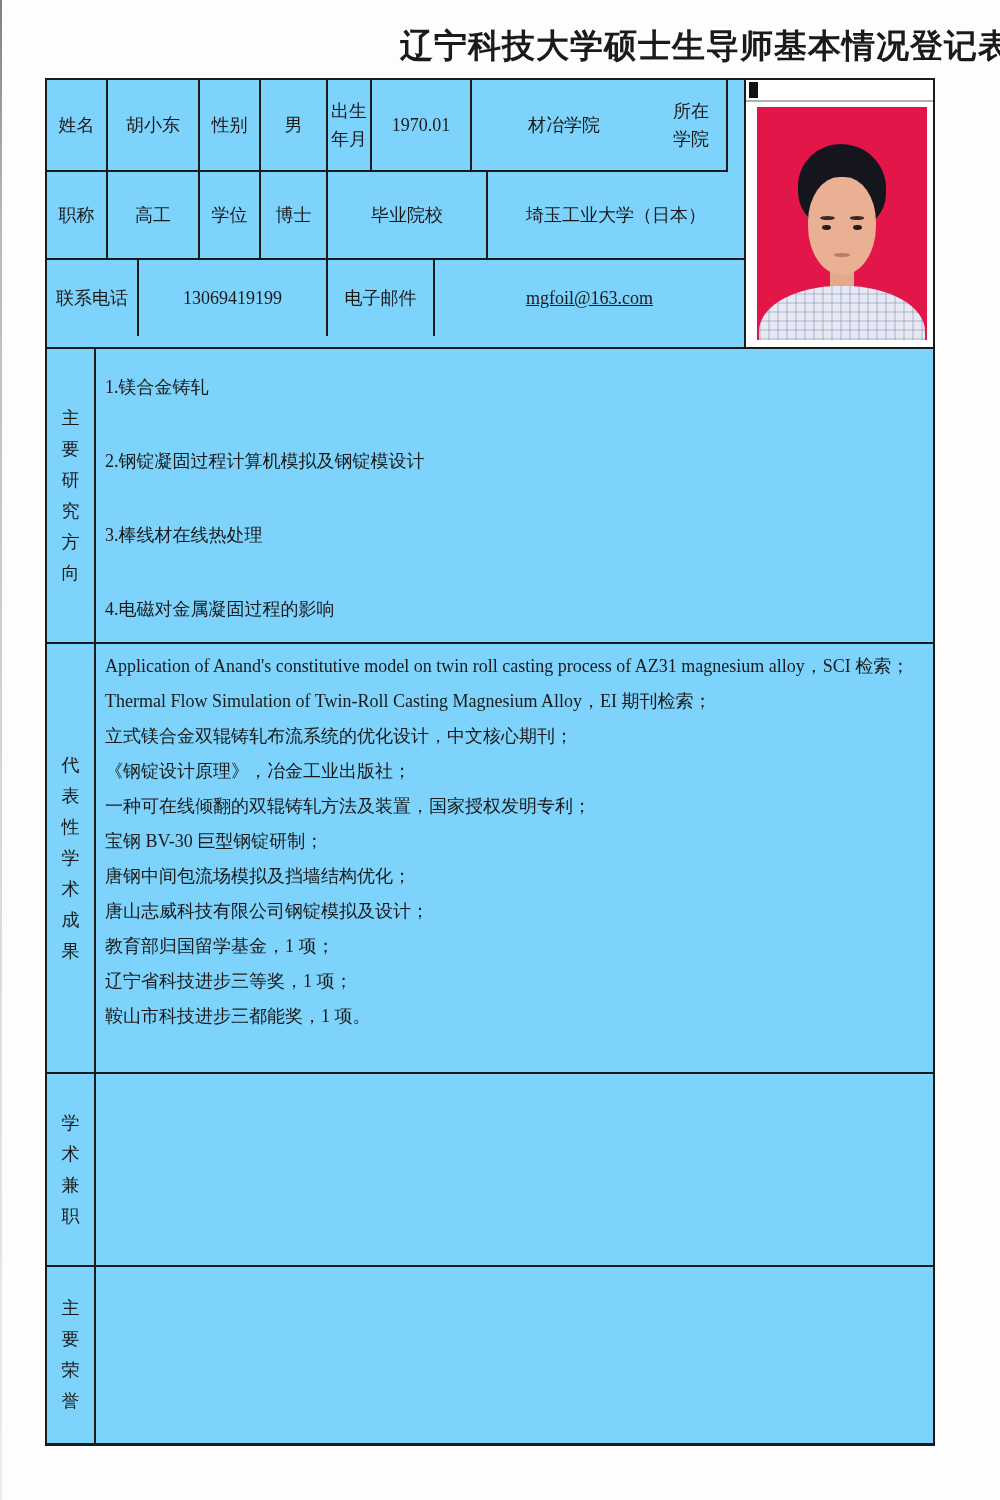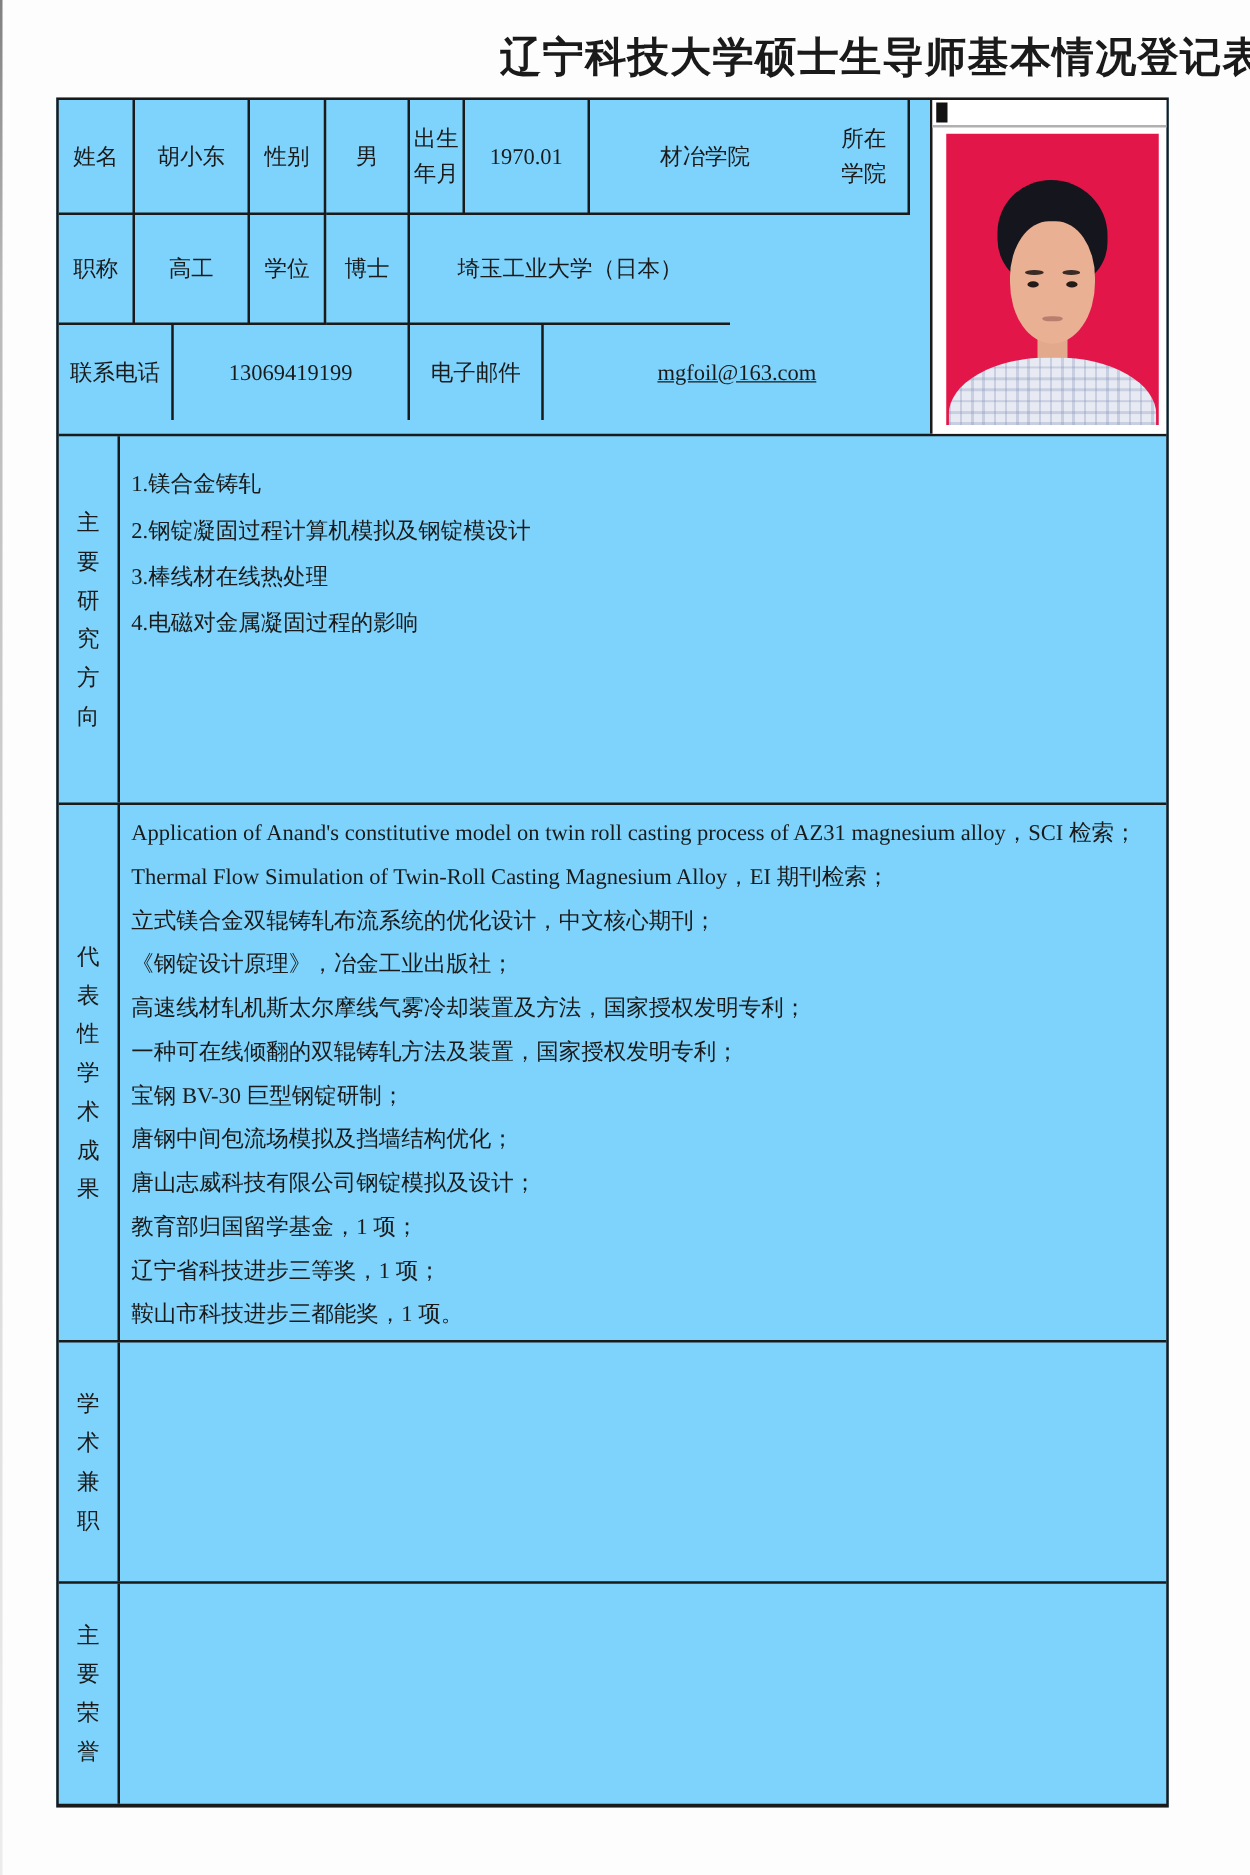--- a/index.html
+++ b/index.html
@@ -78,22 +78,22 @@
     display:flex;flex-direction:column;align-items:center;justify-content:center;
     font-size:18px;
   }
   .v-label div{line-height:31px;}
   .content{flex:1;box-sizing:border-box;}
   .sec-research{height:295px;}
   .sec-achv{height:430px;}
   .sec-parttime{height:193px;}
   .sec-honors{height:178px;}
   .research-content{
-    display:flex;flex-direction:column;justify-content:flex-start;
-    padding:20px 8px 4px 9px;font-size:18px;
+    display:flex;flex-direction:column;justify-content:space-between;
+    padding:20px 8px 14px 9px;font-size:18px;
   }
   .research-content .line{line-height:37px;}
   .achv-content{padding:5px 8px 0 9px;font-size:18px;}
   .achv-content .line{line-height:35px;white-space:nowrap;}
 </style>
 </head>
 <body>
 
 <div class="scan-edge"></div>
 
@@ -117,20 +117,21 @@
         <div class="cell w72">
             <span class="wrap2">所在学院</span>
           </div>
       </div>
 
       <div class="hrow row-b">
         <div class="cell w61">职称</div>
         <div class="cell w92">高工</div>
         <div class="cell w61">学位</div>
         <div class="cell w67">博士</div>
+        <div class="cell w160">毕业院校</div>
         <div class="cell w256 last">埼玉工业大学（日本）</div>
       </div>
 
       <div class="hrow row-c">
         <div class="cell w92">联系电话</div>
         <div class="cell w189">13069419199</div>
         <div class="cell w107">电子邮件</div>
         <div class="cell w309 last">
             <span class="email-link">mgfoil@163.com</span>
           </div>
@@ -182,21 +183,20 @@
         <div>学</div>
         <div>术</div>
         <div>成</div>
         <div>果</div>
       </div>
     <div class="content achv-content">
         <div class="line">Application of Anand's constitutive model on twin roll casting process of AZ31 magnesium alloy，SCI 检索；</div>
         <div class="line">Thermal Flow Simulation of Twin-Roll Casting Magnesium Alloy，EI 期刊检索；</div>
         <div class="line">立式镁合金双辊铸轧布流系统的优化设计，中文核心期刊；</div>
         <div class="line">《钢锭设计原理》，冶金工业出版社；</div>
-        <div class="line">高速线材轧机斯太尔摩线气雾冷却装置及方法，国家授权发明专利；</div>
         <div class="line">一种可在线倾翻的双辊铸轧方法及装置，国家授权发明专利；</div>
         <div class="line">宝钢 BV-30 巨型钢锭研制；</div>
         <div class="line">唐钢中间包流场模拟及挡墙结构优化；</div>
         <div class="line">唐山志威科技有限公司钢锭模拟及设计；</div>
         <div class="line">教育部归国留学基金，1 项；</div>
         <div class="line">辽宁省科技进步三等奖，1 项；</div>
         <div class="line">鞍山市科技进步三都能奖，1 项。</div>
       </div>
   </div>
 

